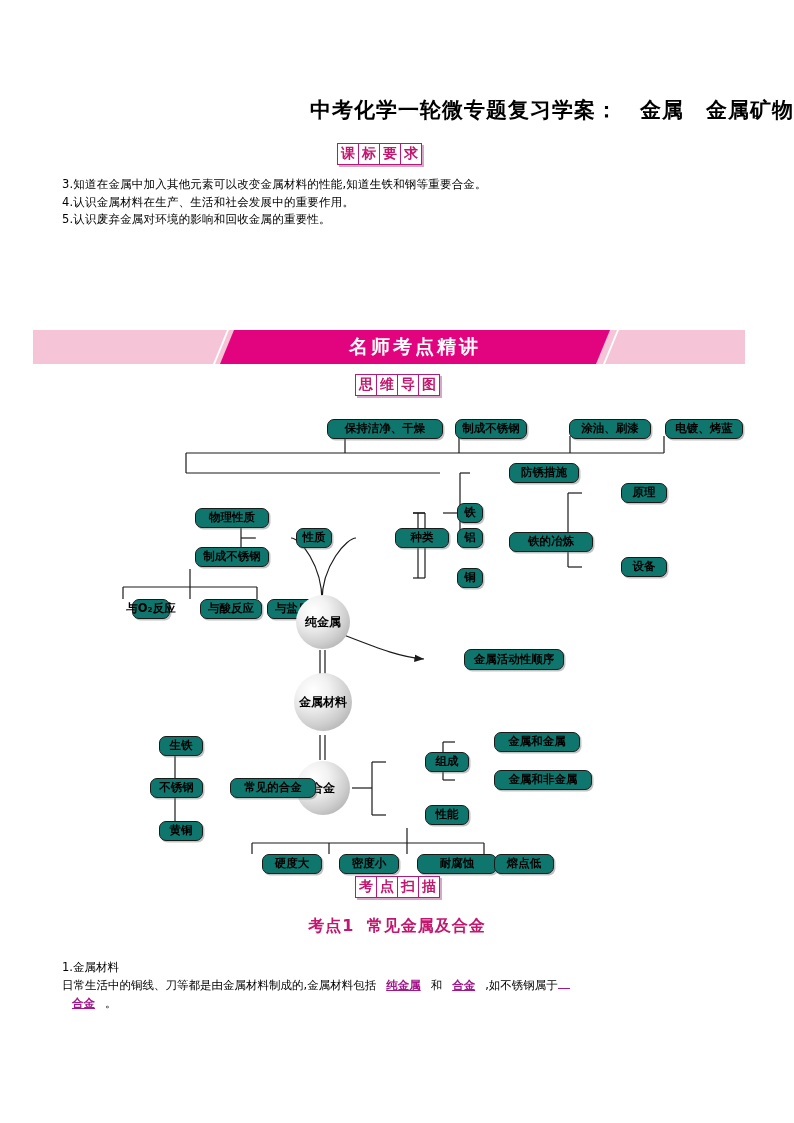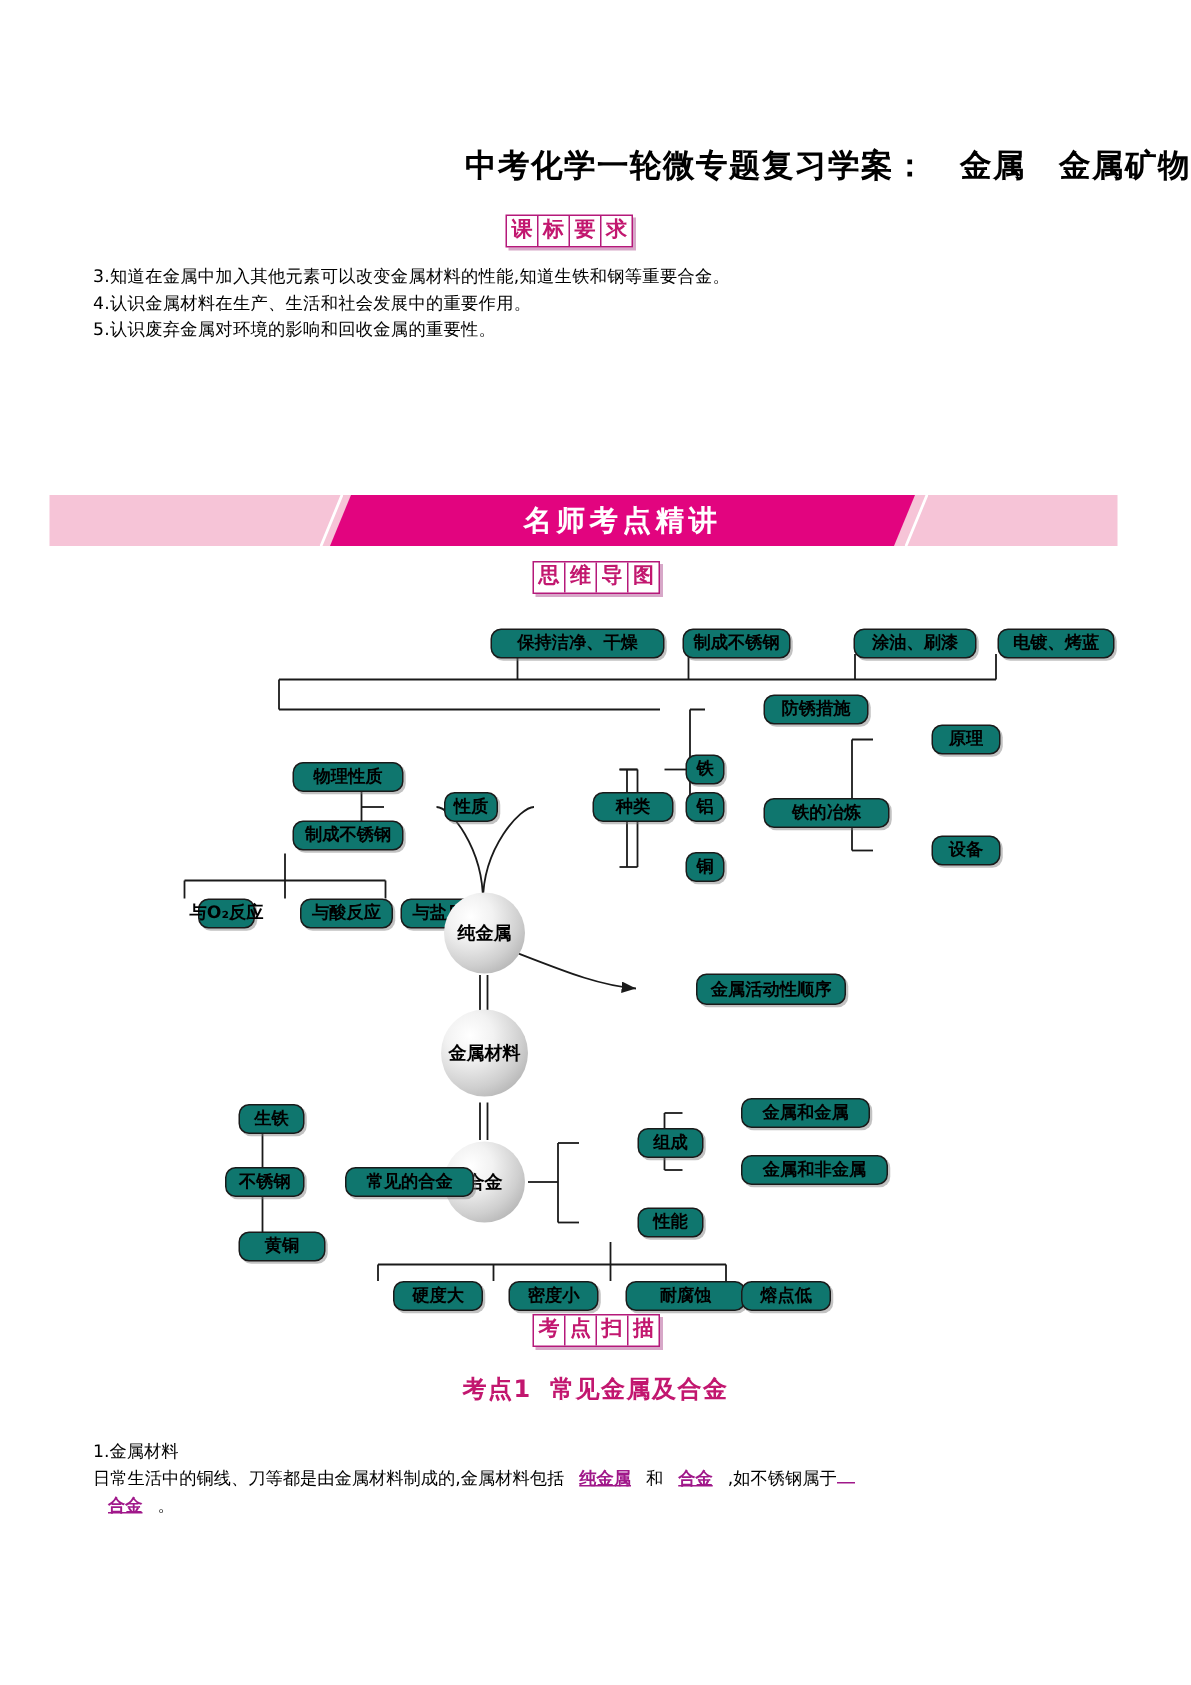--- a/index.html
+++ b/index.html
@@ -260,21 +260,21 @@
     <div class="circ" style="left:294px;top:268px;width:58px;height:58px;">
       <span>金属</span>
         <br>
       <span>材料</span>
     </div>
     <div class="circ" style="left:296px;top:356px;width:54px;height:54px;">合金</div>
 
     <div class="node" style="left:190px;top:373px;width:86px;height:20px;">常见的合金</div>
     <div class="node" style="left:119px;top:331px;width:44px;height:20px;">生铁</div>
     <div class="node" style="left:110px;top:373px;width:53px;height:20px;">不锈钢</div>
-    <div class="node" style="left:119px;top:416px;width:58px;height:20px;">黄铜</div>
+    <div class="node" style="left:119px;top:416px;width:44px;height:20px;">黄铜</div>
 
     <div class="node" style="left:385px;top:347px;width:44px;height:20px;">组成</div>
     <div class="node" style="left:385px;top:400px;width:44px;height:20px;">性能</div>
     <div class="node" style="left:454px;top:327px;width:86px;height:20px;">金属和金属</div>
     <div class="node" style="left:454px;top:365px;width:98px;height:20px;">金属和非金属</div>
 
     <div class="node" style="left:222px;top:449px;width:60px;height:20px;">硬度大</div>
     <div class="node" style="left:299px;top:449px;width:60px;height:20px;">密度小</div>
     <div class="node" style="left:377px;top:449px;width:80px;height:20px;">耐腐蚀</div>
     <div class="node" style="left:454px;top:449px;width:60px;height:20px;">熔点低</div>

